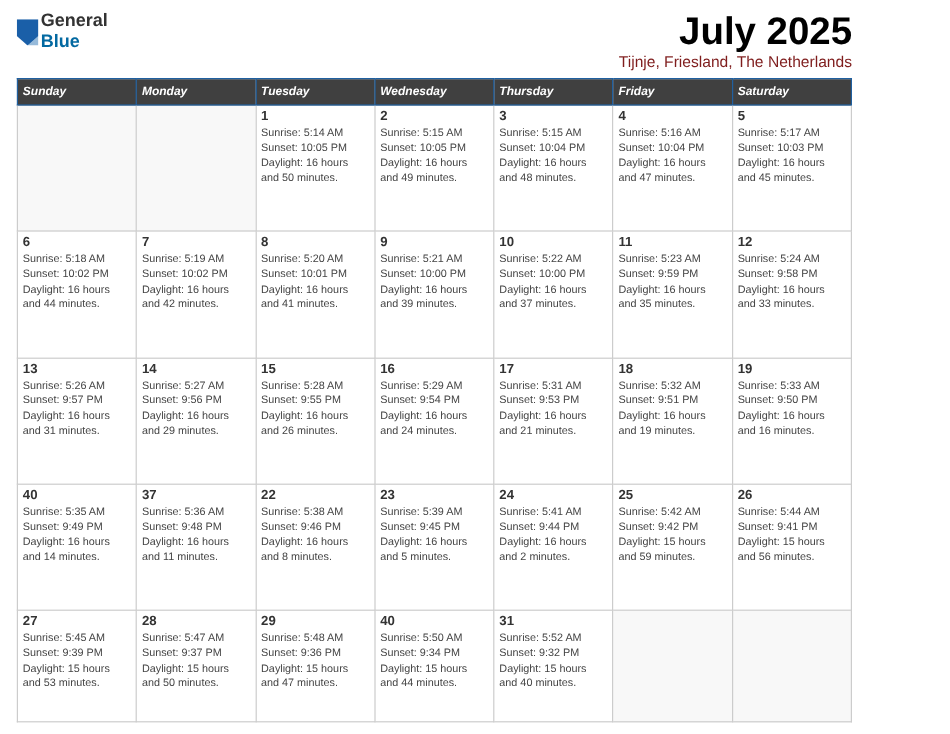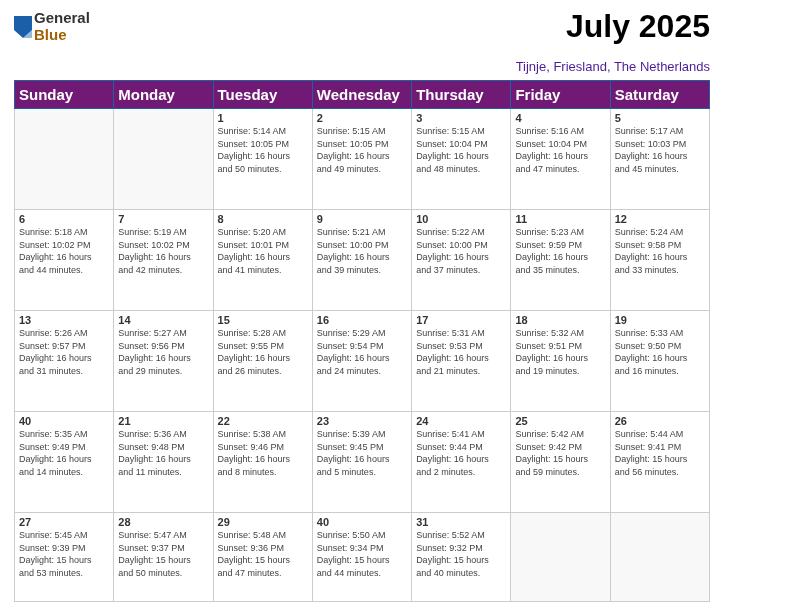--- a/index.html
+++ b/index.html
@@ -33,56 +33,57 @@
       line-height: 1.1;
     }
     .logo-general {
       font-size: 15px;
       font-weight: bold;
       color: #333;
     }
     .logo-blue {
       font-size: 15px;
       font-weight: bold;
-      color: #a16207;
+      color: #0369a1;
     }
     .logo-icon {
       width: 18px;
       height: 22px;
       margin-right: 2px;
     }
     .title-block {
       text-align: right;
     }
     .month-title {
       font-size: 32px;
       font-weight: bold;
       color: #000000;
       line-height: 1;
     }
     .location-title {
       font-size: 13px;
-      color: #4c1d95;
-      margin-top: 17px;
+      color: #7f1d1d;
+      margin-top: 2px;
     }
     .calendar {
       flex: 1;
       border: 1px solid #ccc;
       border-collapse: collapse;
       width: 100%;
       table-layout: fixed;
     }
     .calendar th {
-      background-color: #701a75;
+      background-color: #404040;
       color: #fff;
-      font-size: 15px;
+      font-size: 10px;
       font-weight: bold;
       padding: 5px 4px;
       text-align: left;
       border: 1px solid #2060a0;
+      font-style: italic;
     }
     .calendar td {
       border: 1px solid #ccc;
       vertical-align: top;
       padding: 3px 4px;
       font-size: 9.2px;
       color: #333;
       height: 82px;
       background: #fff;
     }
@@ -222,21 +223,21 @@
             <span class="day-num">19</span>
             <div class="day-info">Sunrise: 5:33 AM<br>Sunset: 9:50 PM<br>Daylight: 16 hours<br>and 16 minutes.</div>
           </td>
         </tr>
         <tr>
           <td>
             <span class="day-num">40</span>
             <div class="day-info">Sunrise: 5:35 AM<br>Sunset: 9:49 PM<br>Daylight: 16 hours<br>and 14 minutes.</div>
           </td>
           <td>
-            <span class="day-num">21</span>
+            <span class="day-num">37</span>
             <div class="day-info">Sunrise: 5:36 AM<br>Sunset: 9:48 PM<br>Daylight: 16 hours<br>and 11 minutes.</div>
           </td>
           <td>
             <span class="day-num">22</span>
             <div class="day-info">Sunrise: 5:38 AM<br>Sunset: 9:46 PM<br>Daylight: 16 hours<br>and 8 minutes.</div>
           </td>
           <td>
             <span class="day-num">23</span>
             <div class="day-info">Sunrise: 5:39 AM<br>Sunset: 9:45 PM<br>Daylight: 16 hours<br>and 5 minutes.</div>
           </td>

